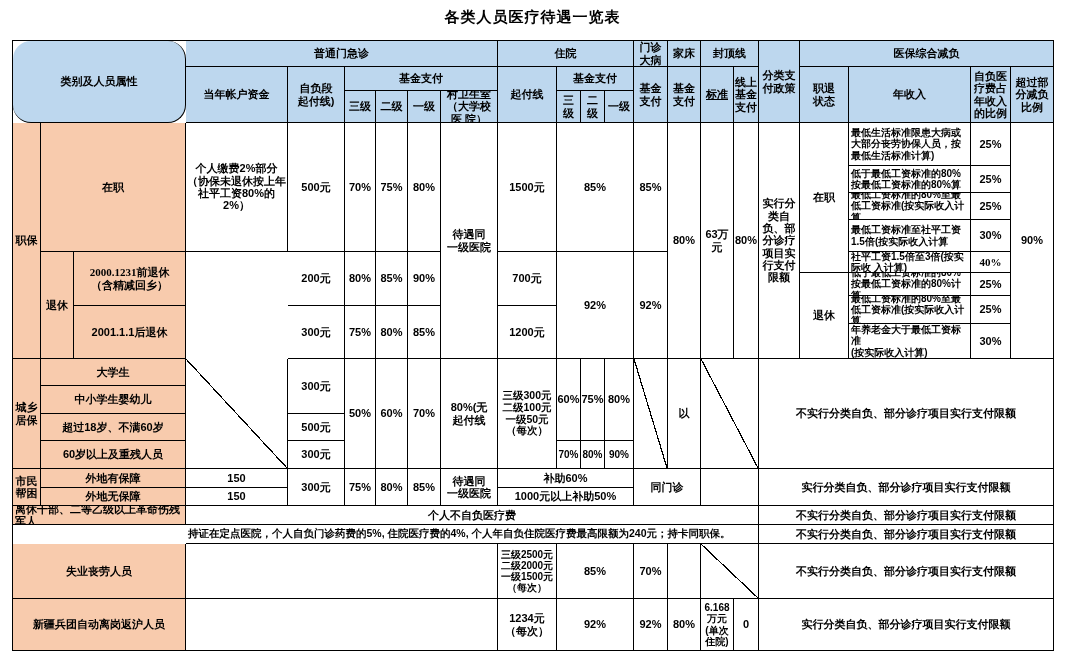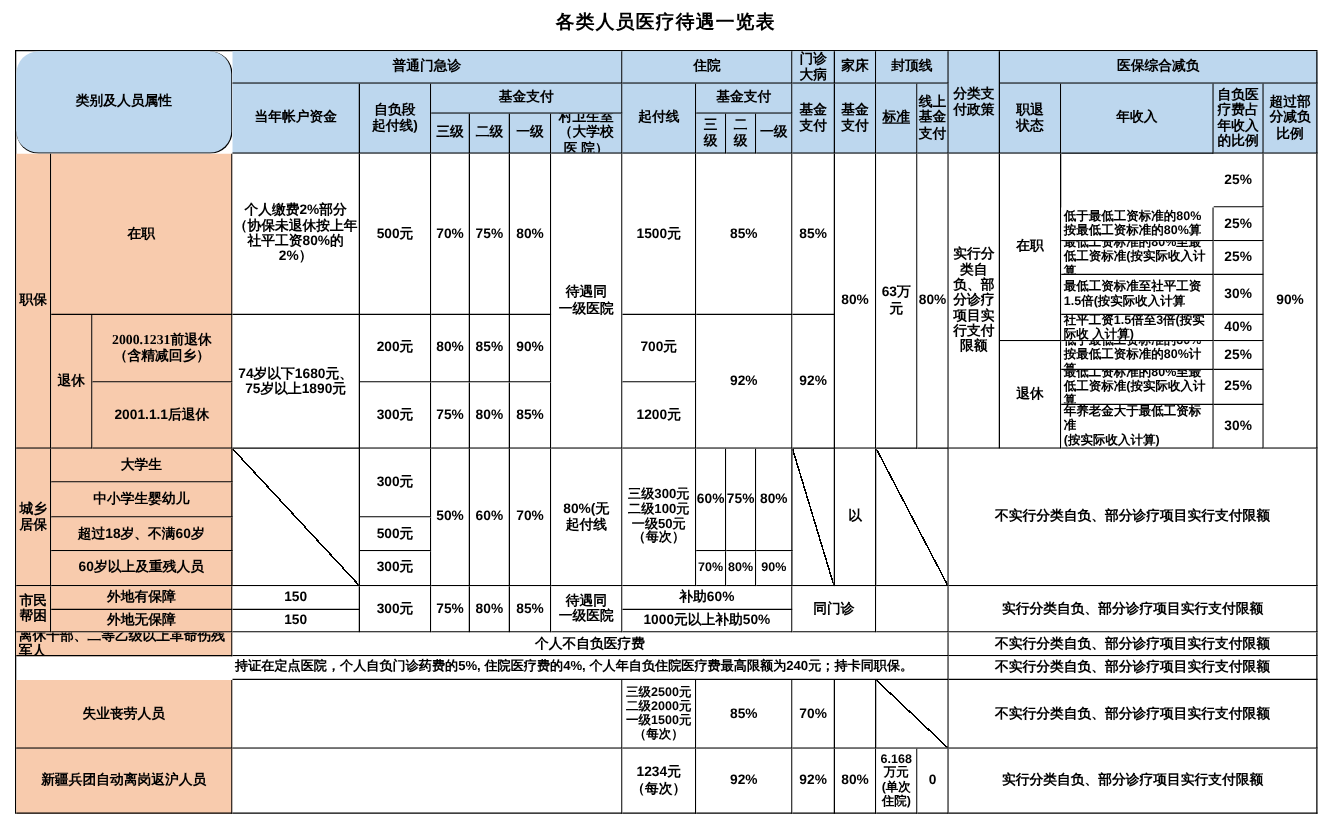--- a/index.html
+++ b/index.html
@@ -76,21 +76,20 @@
     <div class="cell k-h" style="grid-area: 2 / 20 / span 2 / span 1;">年收入</div>
     <div class="cell k-h" style="grid-area: 2 / 21 / span 2 / span 1;">自负医疗费占年收入的比例</div>
     <div class="cell k-h" style="grid-area: 2 / 22 / span 2 / span 1;">超过部分减负比例</div>
     <div class="cell k-l" style="grid-area: 4 / 1 / span 9 / span 1;">职保</div>
     <div class="cell k-l" style="grid-area: 4 / 2 / span 4 / span 2;">在职</div>
     <div class="cell k-l" style="grid-area: 8 / 2 / span 5 / span 1;">退休</div>
     <div class="cell k-l" style="grid-area: 8 / 3 / span 3 / span 1; font-family: Liberation Serif, serif;">2000.1231前退休
 （含精减回乡）</div>
     <div class="cell k-l" style="grid-area: 11 / 3 / span 2 / span 1;">2001.1.1后退休</div>
     <div class="cell k-v" style="grid-area: 4 / 4 / span 4 / span 1;">个人缴费2%部分（协保未退休按上年社平工资80%的2%）</div>
-    <div class="cell k-v" style="grid-area: 8 / 4 / span 5 / span 1;">74岁以下1680元、75岁以上1890元</div>
     <div class="cell k-v" style="grid-area: 4 / 5 / span 4 / span 1;">500元</div>
     <div class="cell k-v" style="grid-area: 8 / 5 / span 3 / span 1;">200元</div>
     <div class="cell k-v" style="grid-area: 11 / 5 / span 2 / span 1;">300元</div>
     <div class="cell k-v" style="grid-area: 4 / 6 / span 4 / span 1;">70%</div>
     <div class="cell k-v" style="grid-area: 4 / 7 / span 4 / span 1;">75%</div>
     <div class="cell k-v" style="grid-area: 4 / 8 / span 4 / span 1;">80%</div>
     <div class="cell k-v" style="grid-area: 8 / 6 / span 3 / span 1;">80%</div>
     <div class="cell k-v" style="grid-area: 8 / 7 / span 3 / span 1;">85%</div>
     <div class="cell k-v" style="grid-area: 8 / 8 / span 3 / span 1;">90%</div>
     <div class="cell k-v" style="grid-area: 11 / 6 / span 2 / span 1;">75%</div>
@@ -105,29 +104,30 @@
     <div class="cell k-v" style="grid-area: 8 / 11 / span 5 / span 3;">92%</div>
     <div class="cell k-v" style="grid-area: 4 / 14 / span 4 / span 1;">85%</div>
     <div class="cell k-v" style="grid-area: 8 / 14 / span 5 / span 1;">92%</div>
     <div class="cell k-v" style="grid-area: 4 / 15 / span 9 / span 1;">80%</div>
     <div class="cell k-v" style="grid-area: 4 / 16 / span 9 / span 1;">63万
 元</div>
     <div class="cell k-v" style="grid-area: 4 / 17 / span 9 / span 1;">80%</div>
     <div class="cell k-v" style="grid-area: 4 / 18 / span 9 / span 1;">实行分类自负、部分诊疗项目实行支付限额</div>
     <div class="cell k-v" style="grid-area: 4 / 19 / span 5 / span 1;">在职</div>
     <div class="cell k-v" style="grid-area: 9 / 19 / span 4 / span 1;">退休</div>
+    <div class="cell k-v left" style="grid-area: 4 / 20 / span 1 / span 1; font-size: 10px;">最低生活标准限患大病或大部分丧劳协保人员，按最低生活标准计算)</div>
     <div class="cell k-v" style="grid-area: 4 / 21 / span 1 / span 1;">25%</div>
     <div class="cell k-v left" style="grid-area: 5 / 20 / span 1 / span 1; font-size: 10px;">低于最低工资标准的80%按最低工资标准的80%算</div>
     <div class="cell k-v" style="grid-area: 5 / 21 / span 1 / span 1;">25%</div>
     <div class="cell k-v left" style="grid-area: 6 / 20 / span 1 / span 1; font-size: 10px;">最低工资标准的80%至最低工资标准(按实际收入计算</div>
     <div class="cell k-v" style="grid-area: 6 / 21 / span 1 / span 1;">25%</div>
     <div class="cell k-v left" style="grid-area: 7 / 20 / span 1 / span 1; font-size: 10px;">最低工资标准至社平工资1.5倍(按实际收入计算</div>
     <div class="cell k-v" style="grid-area: 7 / 21 / span 1 / span 1;">30%</div>
     <div class="cell k-v left" style="grid-area: 8 / 20 / span 1 / span 1; font-size: 10px;">社平工资1.5倍至3倍(按实际收 入计算)</div>
-    <div class="cell k-v" style="grid-area: 8 / 21 / span 1 / span 1;">40%</div>
+    <div class="cell k-v" style="grid-area: 8 / 21 / span 1 / span 1; font-family: Liberation Serif, serif;">40%</div>
     <div class="cell k-v left" style="grid-area: 9 / 20 / span 1 / span 1; font-size: 10px;">低于最低工资标准的80%按最低工资标准的80%计算</div>
     <div class="cell k-v" style="grid-area: 9 / 21 / span 1 / span 1;">25%</div>
     <div class="cell k-v left" style="grid-area: 10 / 20 / span 2 / span 1; font-size: 10px;">最低工资标准的80%至最低工资标准(按实际收入计算</div>
     <div class="cell k-v" style="grid-area: 10 / 21 / span 2 / span 1;">25%</div>
     <div class="cell k-v left" style="grid-area: 12 / 20 / span 1 / span 1; font-size: 10px;">年养老金大于最低工资标准
 (按实际收入计算)</div>
     <div class="cell k-v" style="grid-area: 12 / 21 / span 1 / span 1;">30%</div>
     <div class="cell k-v" style="grid-area: 4 / 22 / span 9 / span 1;">90%</div>
     <div class="cell k-l" style="grid-area: 13 / 1 / span 4 / span 1;">城乡
 居保</div>

